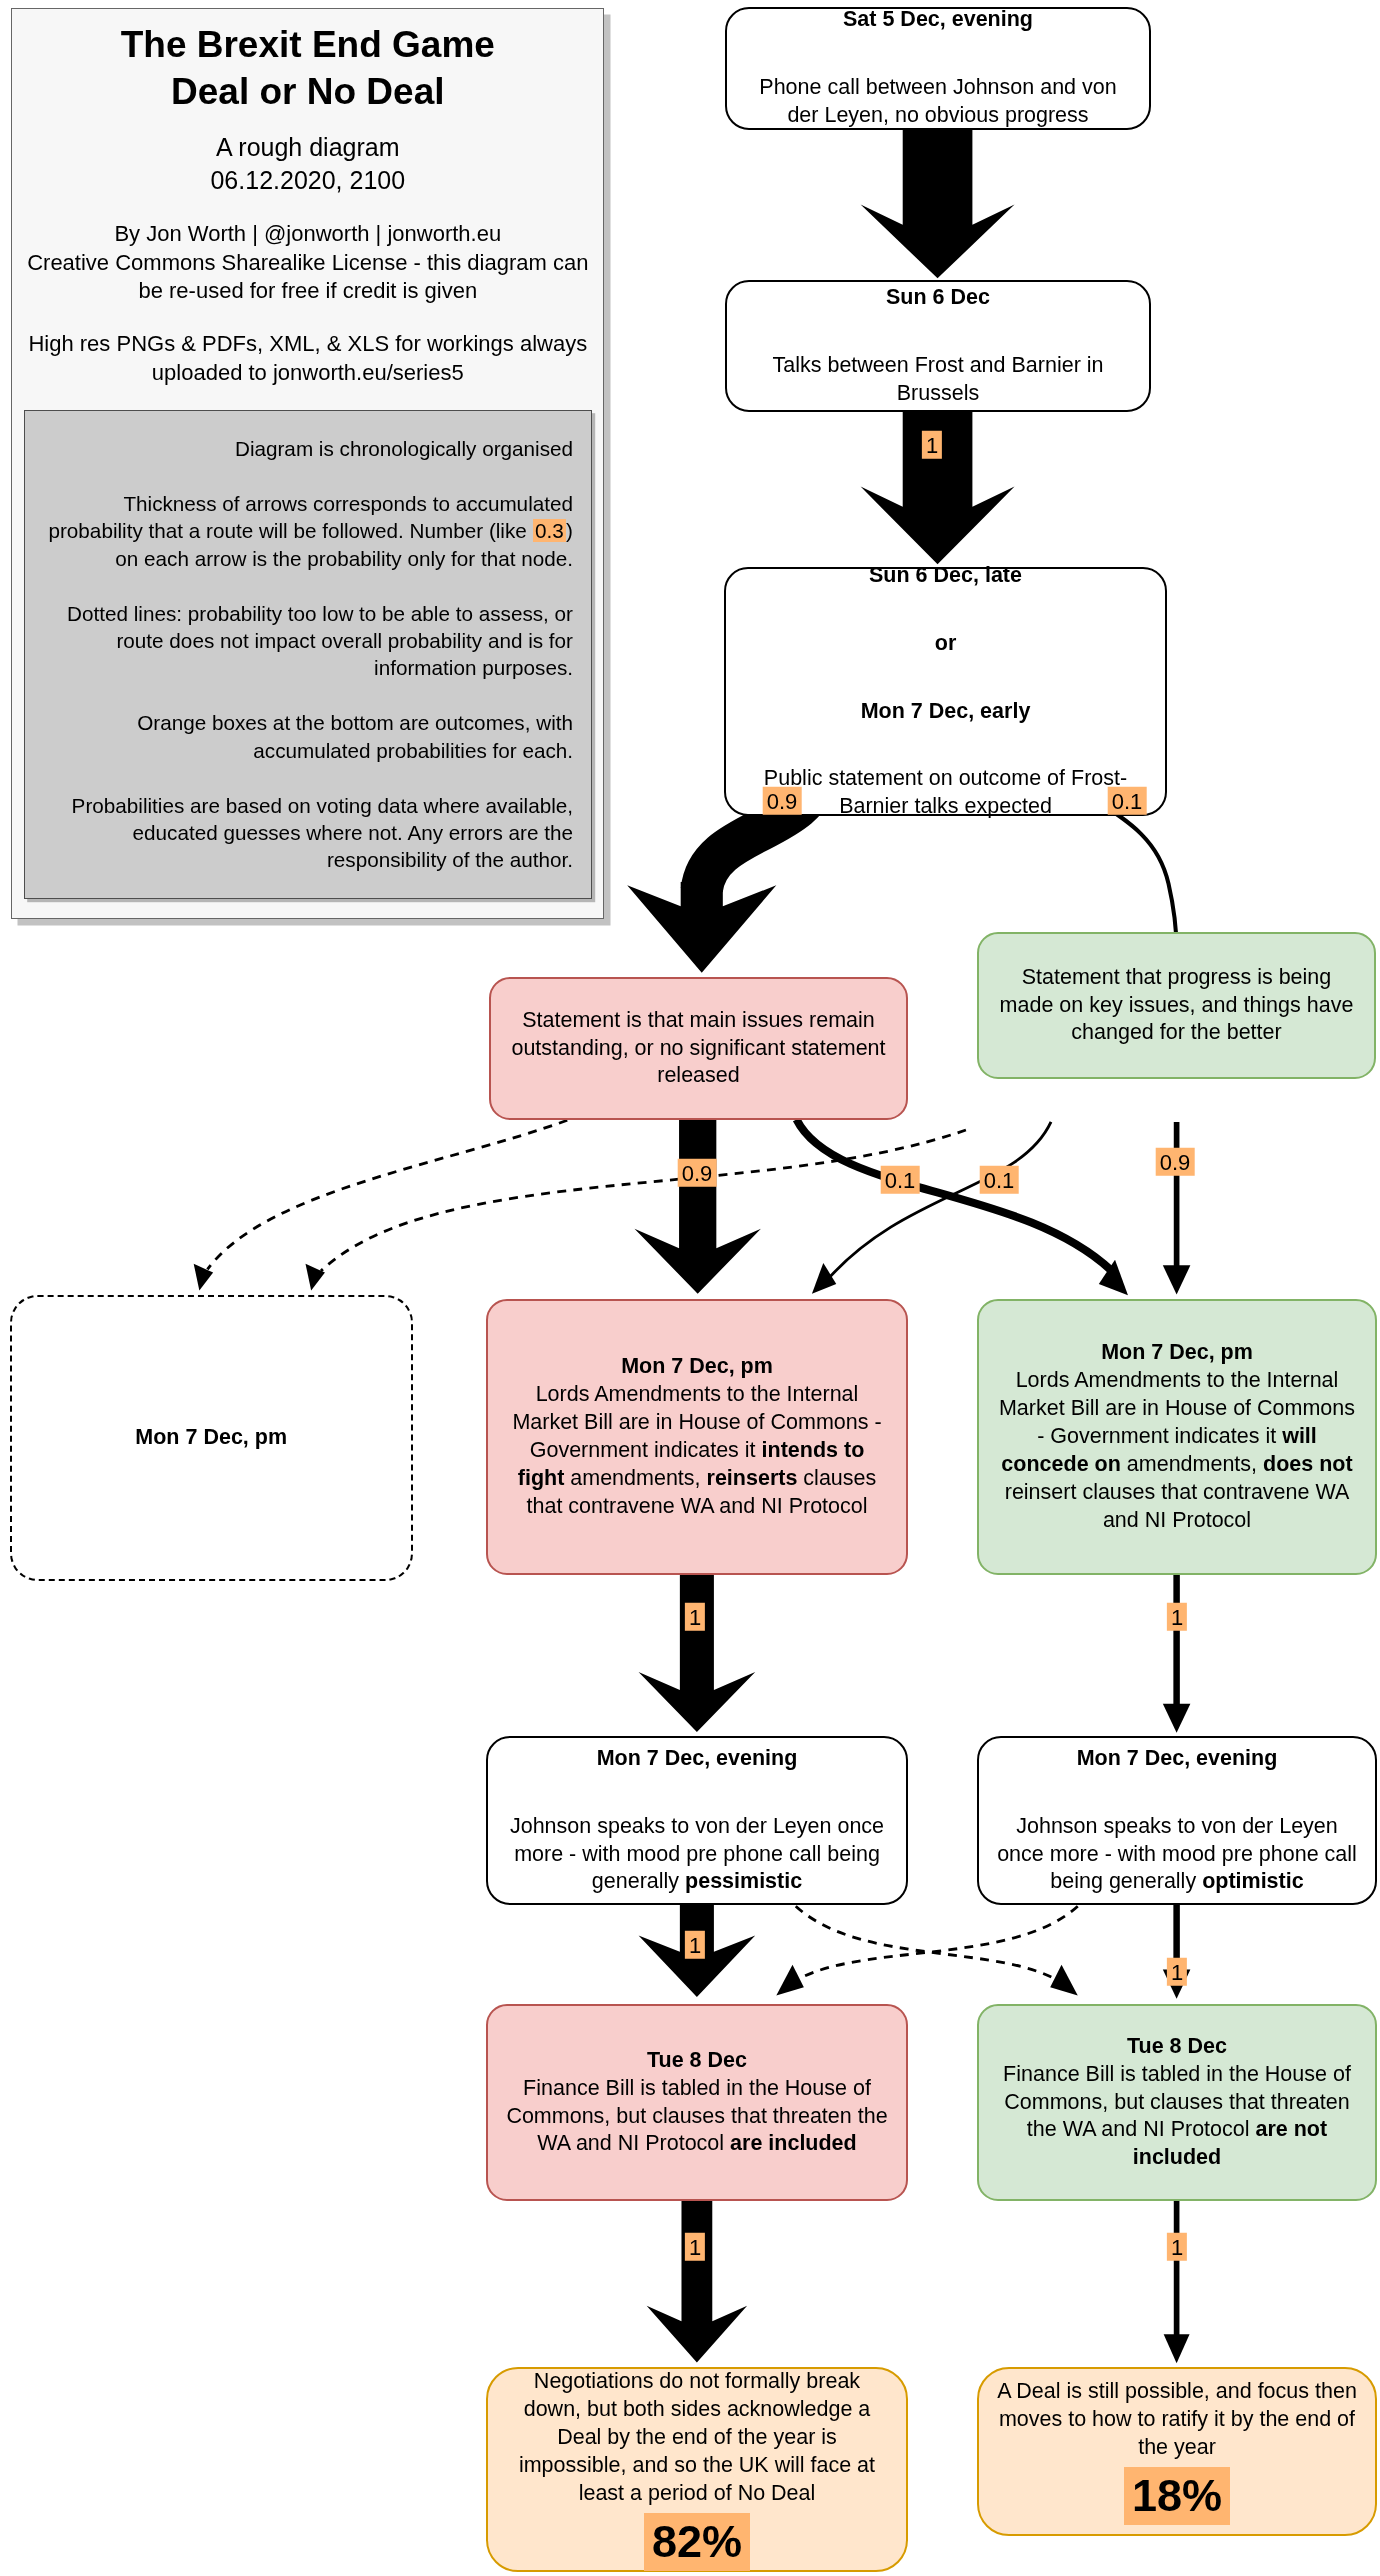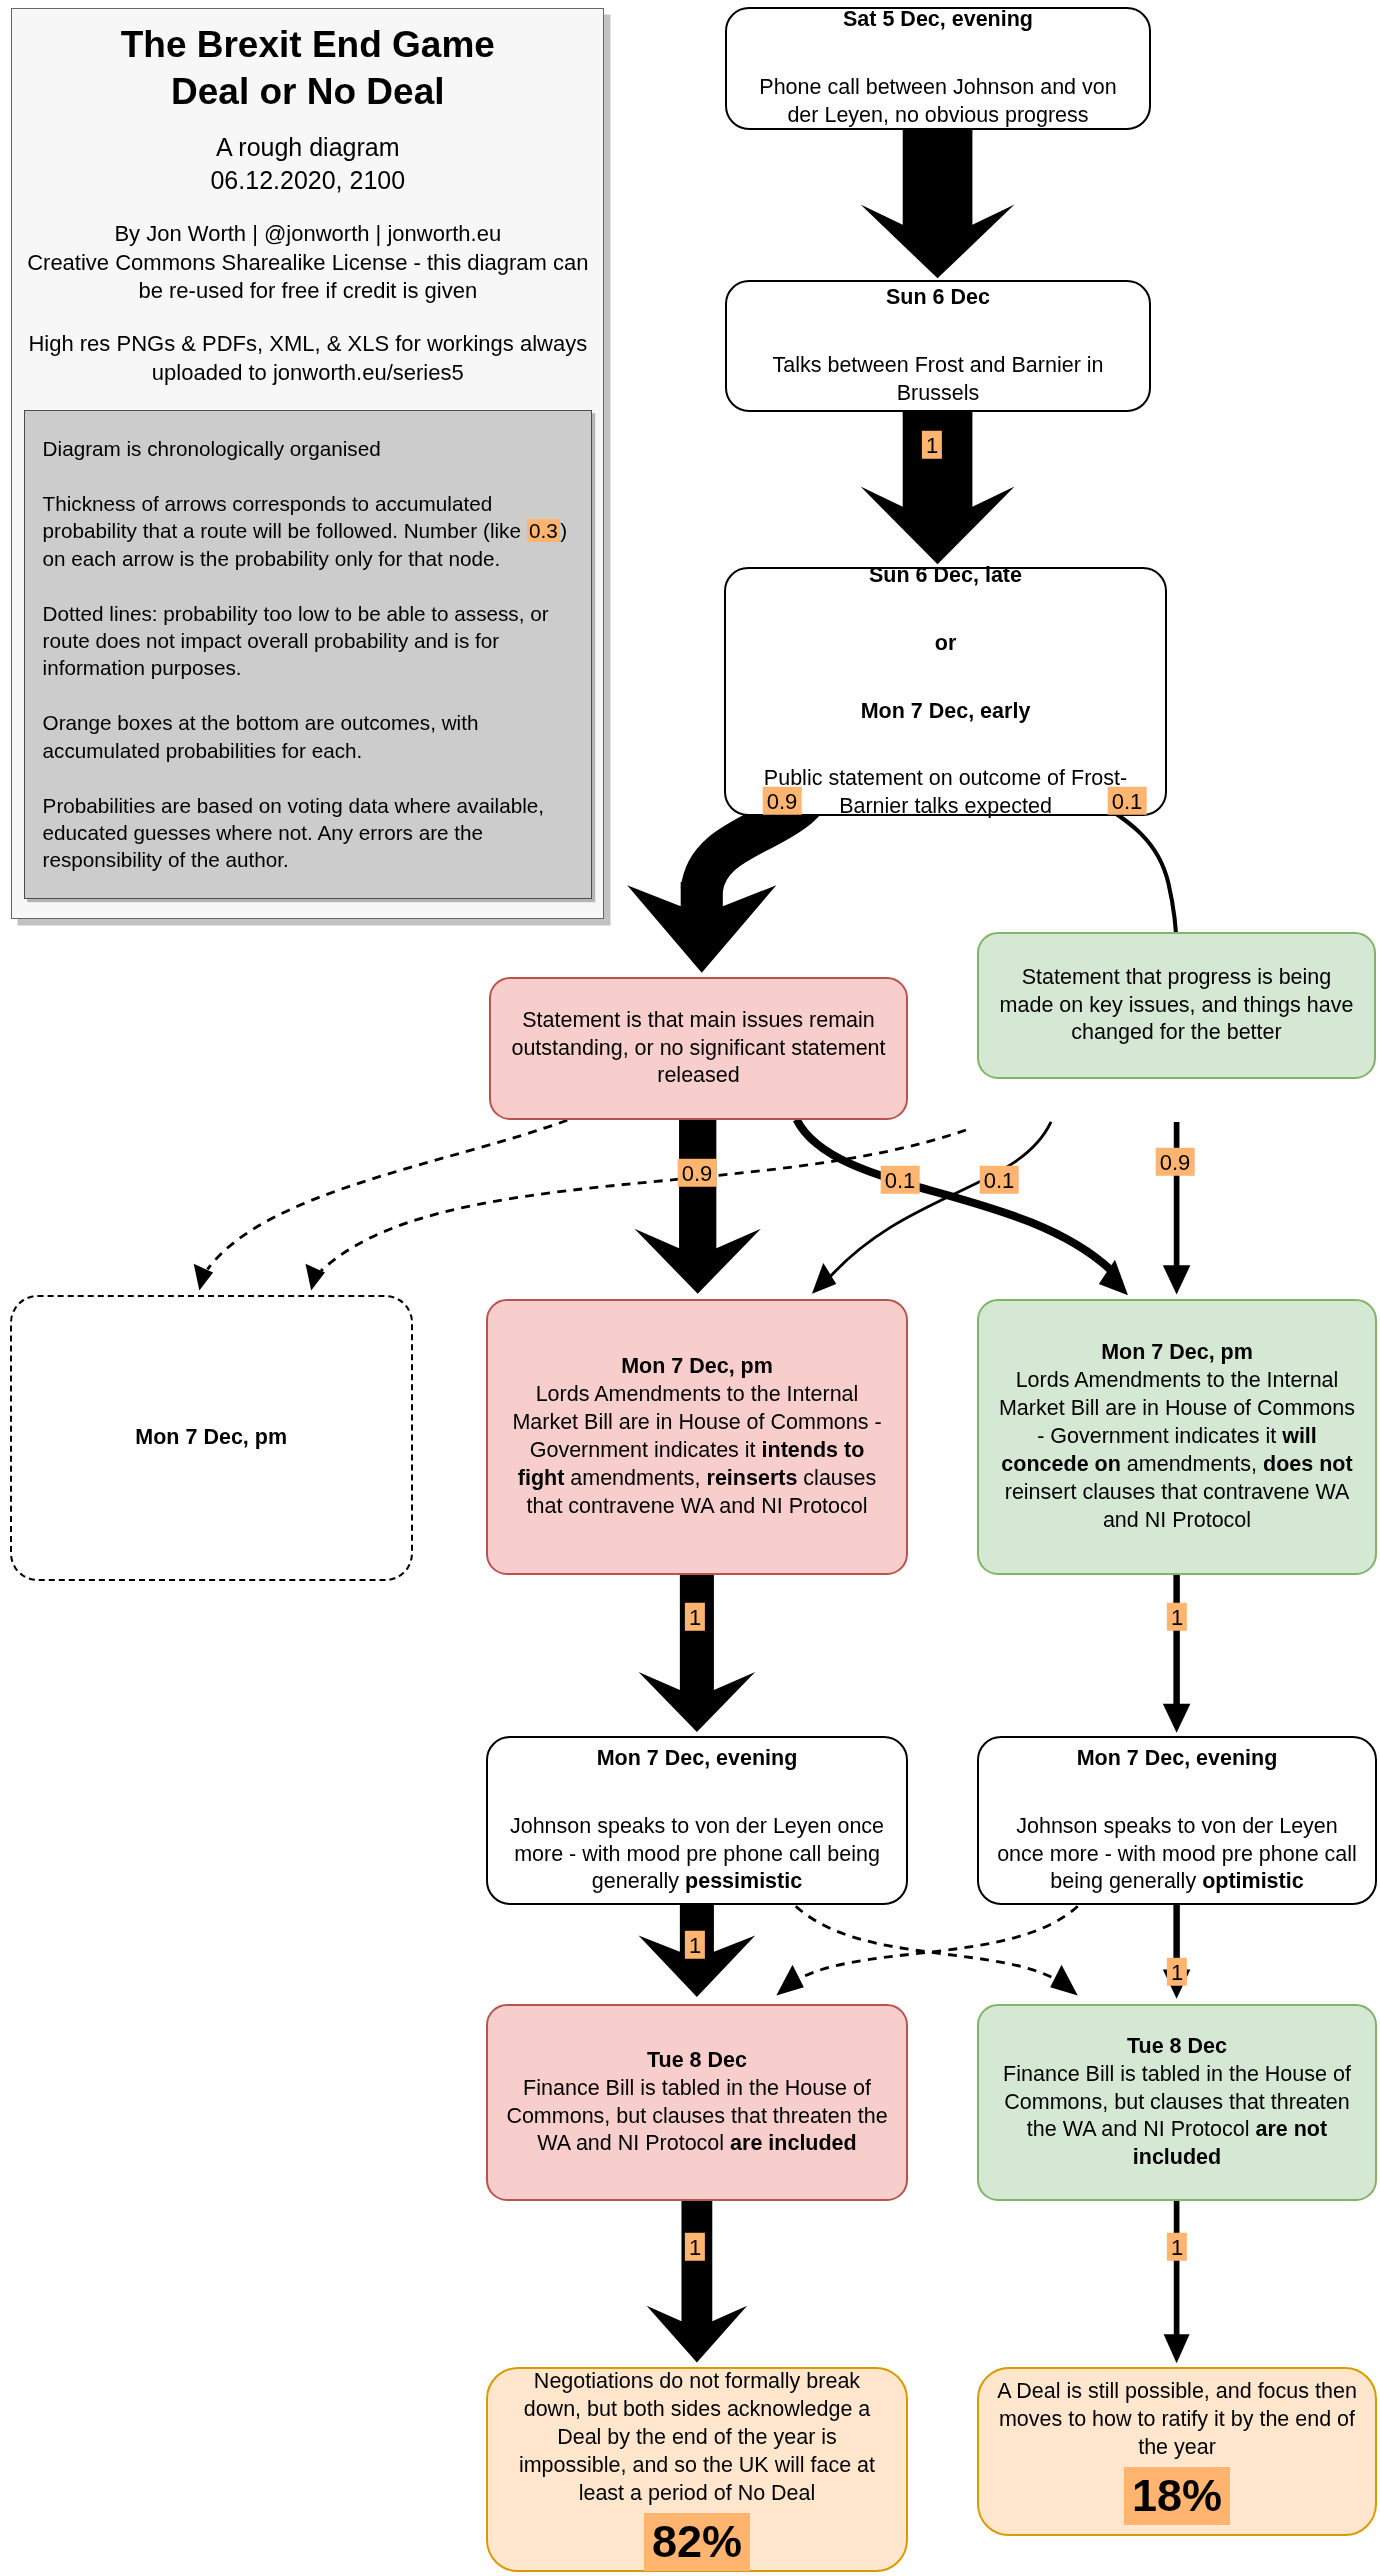--- a/index.html
+++ b/index.html
@@ -26,21 +26,21 @@
 
   
   .panel{position:absolute;z-index:2;left:11.3px;top:8px;width:593px;box-sizing:border-box;
          background:#f7f7f7;border:1.6px solid #666;box-shadow:6.5px 6.5px 0 #c2c2c2;
          text-align:center;padding:13px 11.3px 19.5px 11.3px;}
   .panel-title{font-size:37px;font-weight:bold;line-height:1.26;margin-bottom:16px;}
   .panel-sub{font-size:25px;line-height:1.3;margin-bottom:24px;}
   .panel-by{font-size:22px;line-height:1.3;margin-bottom:24px;}
   .panel-up{font-size:22px;line-height:1.3;margin-bottom:23px;}
   .graybox{background:#cccccc;border:1.6px solid #4d4d4d;box-shadow:3.2px 3.2px 0 #b5b5b5;
-           text-align:left;padding:24px 18px;font-size:20.7px;line-height:1.32;}
+           text-align:right;padding:24px 18px;font-size:20.7px;line-height:1.32;}
   .graybox p{margin:0 0 27.6px 0;}
   .graybox p:last-child{margin-bottom:0;}
   .hl{background:#ffb570;padding:0 2.4px;}
 </style>
 </head>
 <body>
 
 <div id="canvas">
 
   <svg id="arrows" width="1380" height="2576" viewBox="0 0 1703 3178">

